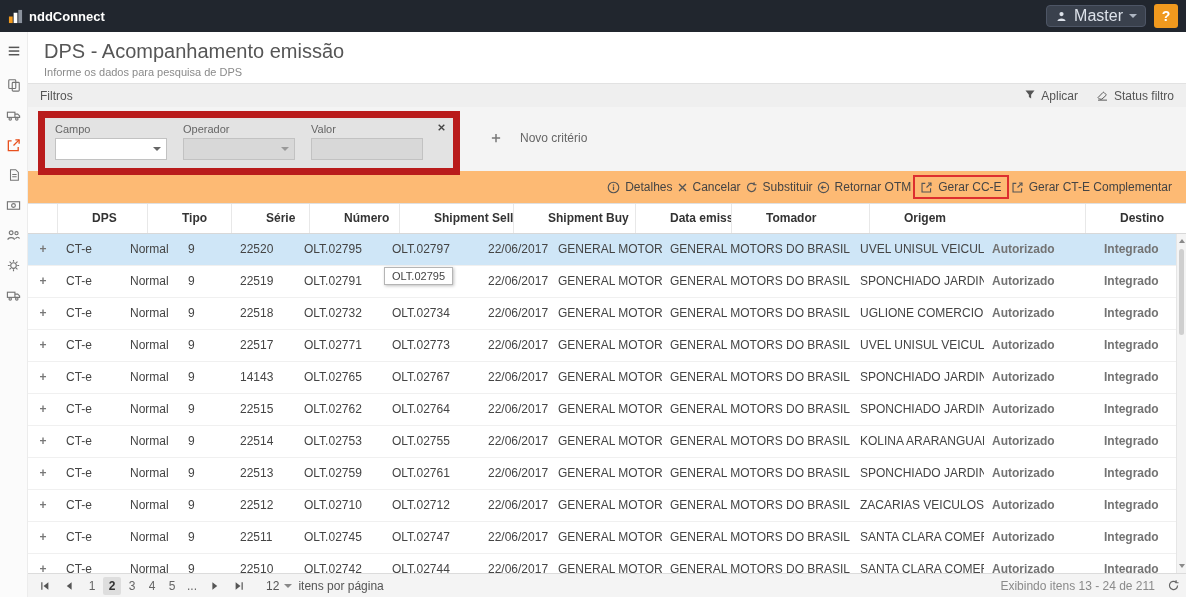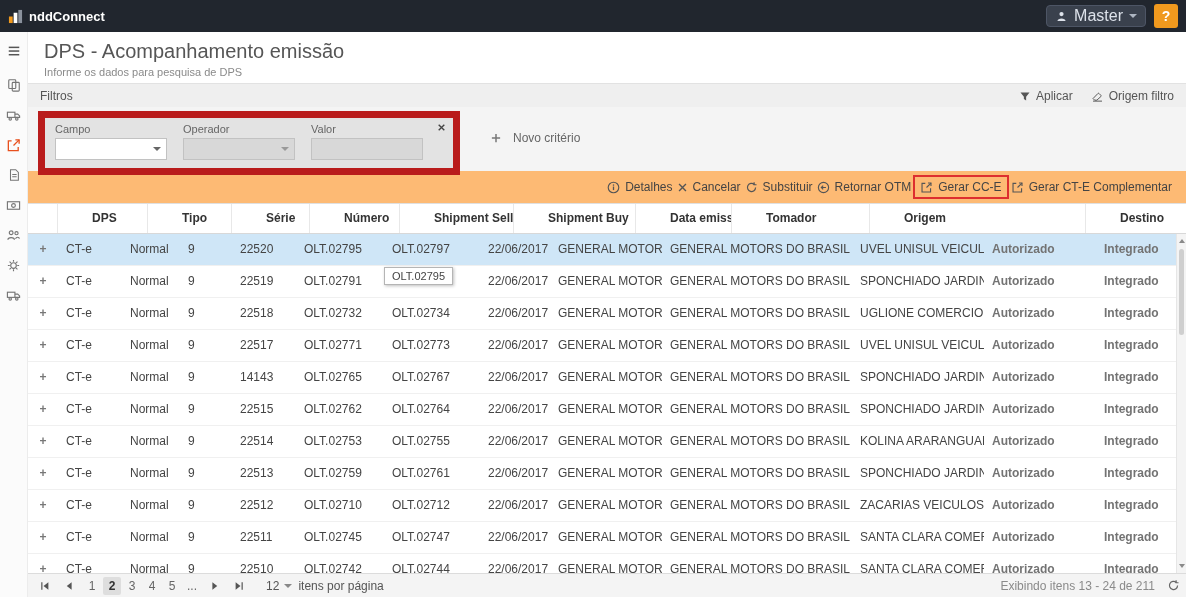--- a/index.html
+++ b/index.html
@@ -33,36 +33,36 @@
 
   
   .page-head { padding:6px 16px 4px; }
   .page-title { margin:0; font-size:20px; font-weight:400; color:#565656; line-height:26px; }
   .page-sub { margin:2px 0 0; font-size:11px; color:#8a8a8a; line-height:13px; }
 
   
   .filters-bar { flex:0 0 24px; background:#efefef; border-top:1px solid #e2e2e2; display:flex;
                  align-items:center; justify-content:space-between; padding:0 12px; font-size:12px; color:#555; }
   .fb-actions { display:flex; gap:18px; }
-  .link { display:flex; align-items:flex-end; gap:5px; color:#555; cursor:pointer; }
+  .link { display:flex; align-items:flex-start; gap:5px; color:#555; cursor:pointer; }
   .filter-panel { flex:0 0 64px; height:64px; background:#f4f4f4; display:flex; align-items:flex-start;
                   padding:4px 10px; gap:30px; }
   .criteria-card { position:relative; background:#e3e3e3; border:7px solid #b91c1c; display:flex;
                    gap:16px; padding:5px 30px 8px 10px; }
   .field { display:flex; flex-direction:column; }
   .field label { font-size:11px; color:#666; margin-bottom:3px; }
   .selectbox { width:112px; height:22px; background:#fff; border:1px solid #c2c2c2; display:flex;
                align-items:center; justify-content:flex-end; padding:0 5px; cursor:pointer; }
   .selectbox.disabled { background:#d8d8d8; cursor:default; }
   .selectbox .caret { border-top-color:#666; }
   .selectbox.disabled .caret { border-top-color:#999; }
   .textbox { width:112px; height:22px; background:#d8d8d8; border:1px solid #c2c2c2; font-family:inherit; }
   .remove-x { position:absolute; top:3px; right:5px; background:none; border:none; padding:2px;
               cursor:pointer; color:#444; display:flex; }
-  .novo-criterio { display:flex; align-items:center; gap:11px; font-size:12px; color:#666;
+  .novo-criterio { display:flex; align-items:center; gap:18px; font-size:12px; color:#666;
                    cursor:pointer; margin-top:20px; }
 
   
   .toolbar { flex:0 0 32px; display:flex; align-items:center; justify-content:flex-end; gap:4px;
              padding:0 14px; font-size:12px; color:#444; background:#fdba74; }
   .action { display:flex; align-items:center; gap:5px; cursor:pointer; }
   .action .ico { color:#555; display:flex; }
   .action.highlight { box-shadow:0 0 0 2px #dd2f2f; padding:3px 5px; }
 
   
@@ -253,21 +253,21 @@
             </span>
             <span>Aplicar</span>
           </span>
           <span class="link">
             <span>
               <svg width="13" height="13" viewBox="0 0 16 16" fill="none" stroke="currentColor" stroke-width="1.2">
                 <path d="M2.5 10.5 L8.5 4.3 a1 1 0 0 1 1.4 0 l2.3 2.3 a1 1 0 0 1 0 1.4 L7.2 12.5 H4.5 z"></path>
                 <path d="M2.5 13.7 h11"></path>
               </svg>
             </span>
-            <span>Origem filtro</span>
+            <span>Status filtro</span>
           </span>
         </div>
       </div>
 
       <div class="filter-panel">
         <div class="criteria-card">
           <button class="remove-x">
             <span>
               <svg width="9" height="9" viewBox="0 0 16 16" stroke="currentColor" stroke-width="2.4" fill="none">
                 <path d="M3 3 L13 13 M13 3 L3 13"></path>

